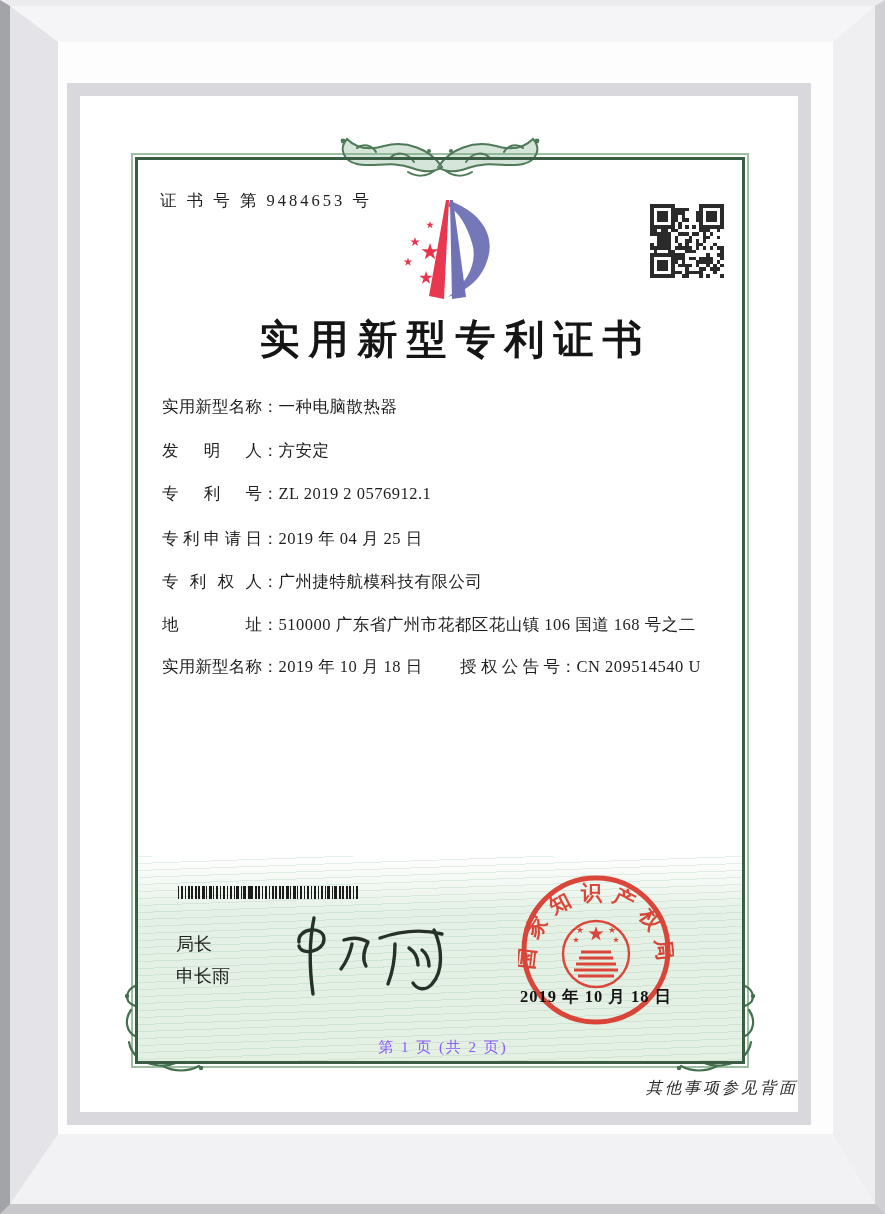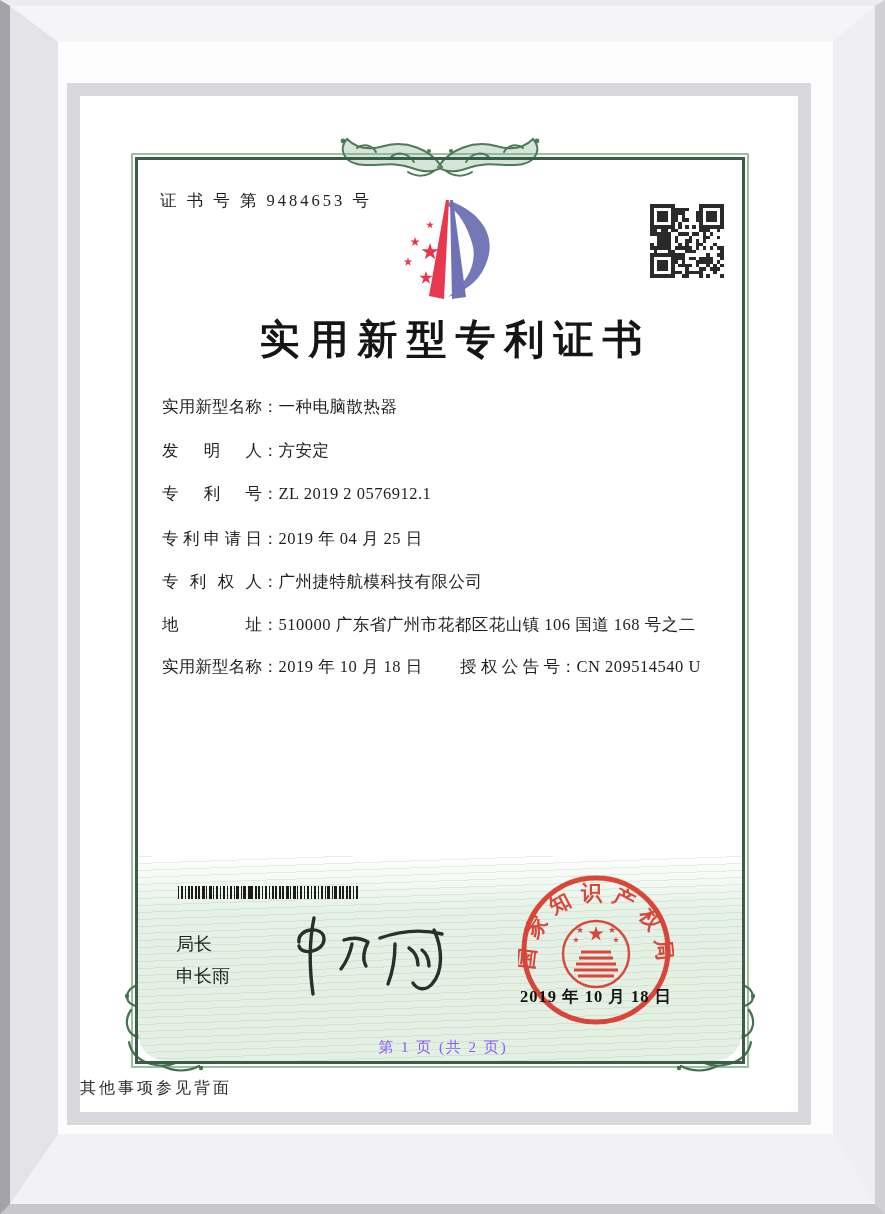--- a/index.html
+++ b/index.html
@@ -9,21 +9,21 @@
   .frame-edge{position:absolute;inset:0;border-top:6px solid #ececef;border-left:10px solid #a3a3aa;
               border-right:10px solid #cfcfd4;border-bottom:10px solid #c7c7cc;background:#fff;}
   .frame-face{position:absolute;inset:6px 10px 10px 10px;background:#fdfdfe;
               border-top:36px solid #f5f5f7;border-left:48px solid #e4e4e8;
               border-right:42px solid #efeff1;border-bottom:70px solid #f2f2f4;}
   
   .paper{position:absolute;left:80px;top:96px;width:718px;height:1016px;background:#fff;
          box-shadow:0 0 0 13px #d9d9dd;}
   .cert-b1{position:absolute;left:51px;top:57px;width:614px;height:911px;border:2px solid #9dbfa2;background:#fff;}
   .cert-b2{position:absolute;inset:2px;border:3px solid #3a5e43;overflow:visible;}
-  .cert-in{position:absolute;inset:0;overflow:hidden;border-radius:28px;}
+  .cert-in{position:absolute;inset:0;overflow:hidden;}
   .tint{position:absolute;left:0;right:0;bottom:0;height:205px;z-index:0;
         background:
           repeating-linear-gradient(178deg, rgba(130,178,140,.20) 0 1px, rgba(255,255,255,0) 1px 7px),
           linear-gradient(180deg, rgba(228,241,229,0) 0, rgba(225,239,226,.85) 55px, #e4f0e4 120px);}
   
   .certno{position:absolute;left:22px;top:30px;font-size:16.5px;letter-spacing:3px;z-index:1;}
   .title{position:absolute;left:0;right:0;top:152px;text-align:center;font-size:40px;font-weight:600;
          letter-spacing:9px;color:#151515;z-index:1;padding-left:31px;}
   .rows{position:absolute;left:24px;top:236px;width:575px;font-size:16.5px;z-index:1;}
   .row{position:absolute;white-space:nowrap;}
@@ -39,22 +39,22 @@
              repeating-linear-gradient(90deg,#1b1b1b 0 1.5px,rgba(0,0,0,0) 1.5px 3.5px),
              repeating-linear-gradient(90deg,#1b1b1b 0 1px,rgba(0,0,0,0) 1px 6.5px);}
   .director{position:absolute;left:38px;top:768px;font-size:18px;line-height:32px;z-index:1;
             font-family:"Liberation Sans","DejaVu Sans",sans-serif;color:#20241f;}
   .sig{position:absolute;left:144px;top:742px;width:180px;height:100px;z-index:1;}
   .seal{position:absolute;left:380px;top:712px;width:156px;height:156px;z-index:2;opacity:.93;}
   .sealdate{position:absolute;left:380px;top:826px;width:156px;text-align:center;z-index:3;
             font-size:16.5px;font-weight:600;letter-spacing:1px;color:#141414;}
   .pageinfo{position:absolute;left:0;right:0;top:878px;text-align:center;font-size:15px;
             letter-spacing:2px;z-index:1;color:#8b5cf6;padding-left:6px;}
-  .backnote{position:absolute;left:0;right:0;top:982px;text-align:left;font-size:16px;
-            letter-spacing:3px;color:#2c2c2c;}
+  .backnote{position:absolute;left:0;right:0;top:982px;text-align:right;font-size:16px;
+            font-style:italic;letter-spacing:3px;color:#2c2c2c;}
   
   .logo{position:absolute;left:262px;top:38px;width:98px;height:104px;z-index:1;}
   .qr{position:absolute;left:512px;top:44px;width:74px;height:74px;z-index:1;}
   .dragon{position:absolute;left:50%;top:-28px;transform:translateX(-50%);width:244px;height:60px;}
   .corner{position:absolute;width:86px;height:100px;}
   .corner.bl{left:-12px;bottom:-14px;}
   .corner.br{right:-12px;bottom:-14px;transform:scaleX(-1);}
 </style>
 </head>
 <body>

